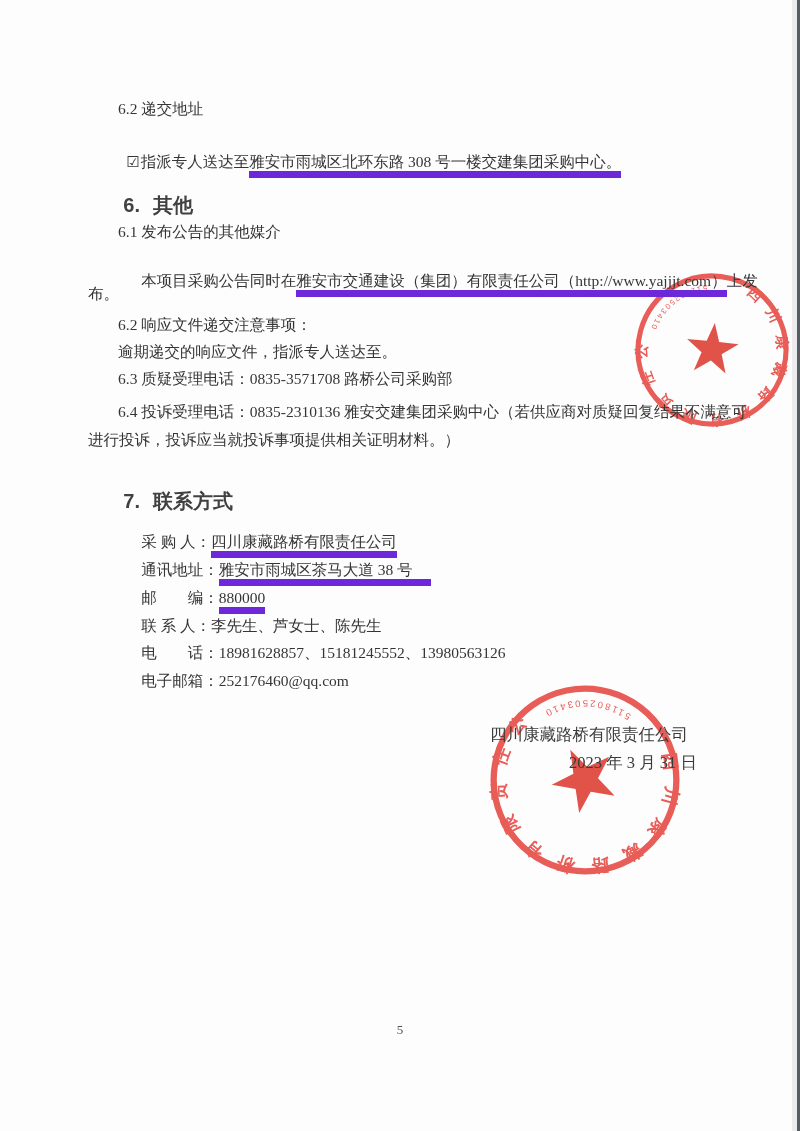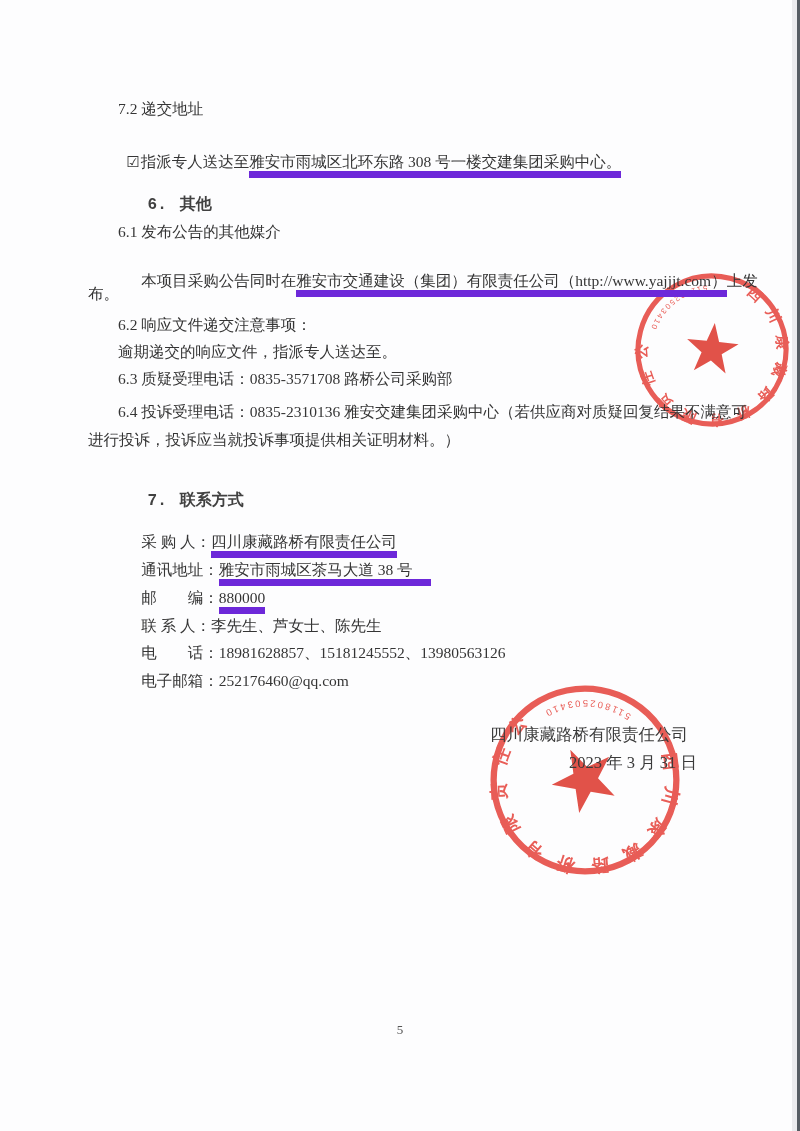--- a/index.html
+++ b/index.html
@@ -8,22 +8,22 @@
     width:800px;height:1131px;
     background:#fdfdfe;
     overflow:hidden;
     font-family:"Liberation Serif","DejaVu Serif",serif;
     color:#353535;
   }
   .content{position:absolute;left:88px;top:0;width:640px;}
   .ln{position:absolute;white-space:pre;font-size:15.5px;line-height:19px;}
   .u{border-bottom:7px solid #6d28d9;padding-bottom:1px;}
   .h{
-    font-family:Liberation Mono, monospace;
-    font-weight:bold;font-size:16px;color:#414141;line-height:24px;
+    font-family:Liberation Sans, sans-serif;
+    font-weight:bold;font-size:20px;color:#414141;line-height:24px;
   }
   .h .hnum{margin-right:13px;}
   .row-label{display:inline-block;}
   .checkbox{font-size:15px;margin-right:1px;}
   .sig{position:absolute;font-size:16.5px;color:#3a3a3a;white-space:pre;}
   .pageno{position:absolute;left:0;width:800px;top:1022px;text-align:center;font-size:13px;color:#555;}
   .stamp{position:absolute;mix-blend-mode:multiply;opacity:0.88;}
   .scan-edge-band{position:absolute;top:0;right:3px;width:5px;height:1131px;background:#ebebee;}
   .scan-edge-line{position:absolute;top:0;right:0;width:3px;height:1131px;background:#565c63;}
   svg text{font-family:"Liberation Sans","DejaVu Sans",sans-serif;}
@@ -63,21 +63,21 @@
         <textPath href="#st2-arc" startOffset="10">四川康藏路桥有限责任公司</textPath>
       </text>
       <text font-size="9" letter-spacing="2.5" fill="#e8473f">
         <textPath href="#st2-ser" startOffset="18">5118025034105</textPath>
       </text>
     </svg>
   </div>
 
   <div class="content">
 
-    <div class="ln" style="left:30px;top:99px;">7.2 递交地址</div>
+    <div class="ln" style="left:30px;top:99px;">6.2 递交地址</div>
 
     <div class="ln" style="left:15px;top:133px;">
       <span class="checkbox">☑</span><span>指派专人送达至</span><span class="u">雅安市雨城区北环东路 308 号一楼交建集团采购中心。</span>
     </div>
 
     <div class="ln h" style="left:2px;top:169px;">
       <span class="hnum">6.</span><span>其他</span>
     </div>
 
     <div class="ln" style="left:30px;top:222px;">6.1 发布公告的其他媒介</div>

